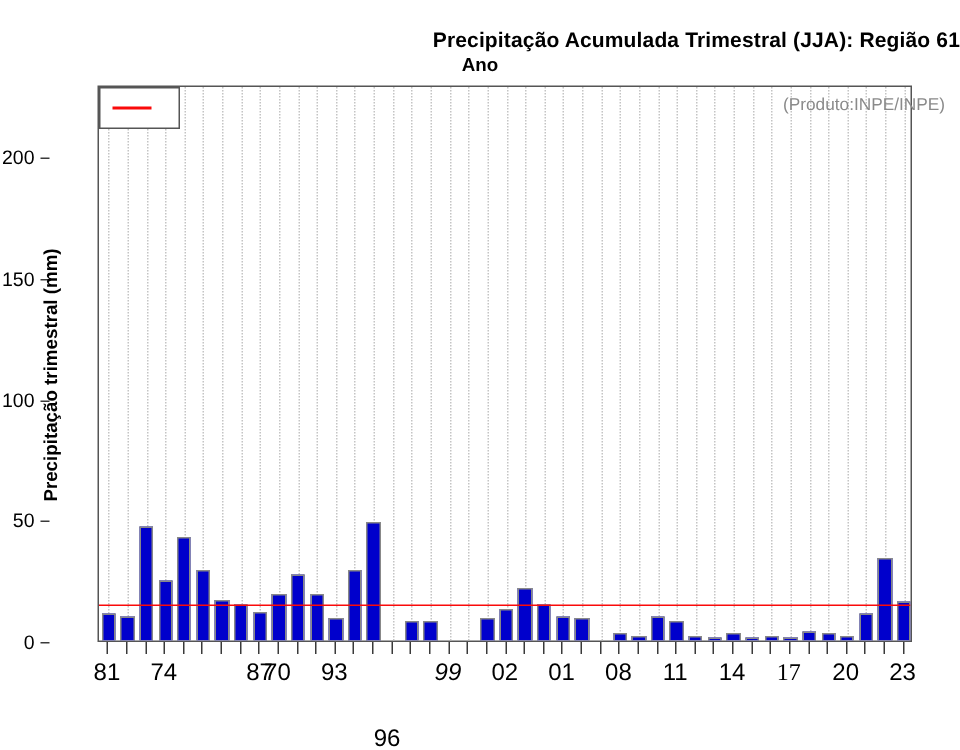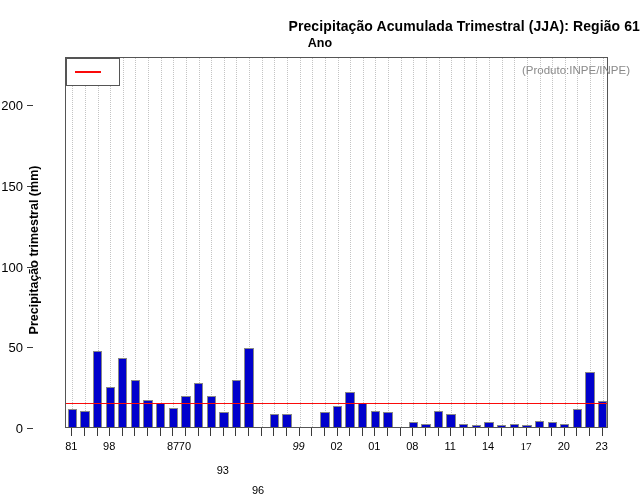--- a/index.html
+++ b/index.html
@@ -83,21 +83,21 @@
   
   #x-axis{position:absolute;left:0;top:428px;width:640px;height:72px;}
   .xtick-mark{
     position:absolute;top:0;width:0;height:8px;
     border-left:1.4px solid #3a3a3a;
   }
   .xtick-label{
     position:absolute;
     top:12px;
     transform:translateX(-50%);
-    font-size:11px;color:#000;
+    font-size:16px;color:#000;
     white-space:nowrap;
   }
   #x-axis-title{
     position:absolute;top:36px;left:0;width:640px;
     text-align:center;
     font-size:12.5px;font-weight:bold;color:#000;
   }
 
   
   #legend-box{
@@ -243,33 +243,33 @@
     <div class="ytick-label" style="top: 105.39px;">200</div>
   </div>
 <div id="y-axis-title">Precipitação trimestral (mm)</div>
 
 <div id="x-axis">
     <div class="xtick-mark" style="left: 71.31px;"></div>
     <div class="xtick-label" style="left: 71.31px;">81</div>
     <div class="xtick-mark" style="left: 83.94px;"></div>
     <div class="xtick-mark" style="left: 96.57px;"></div>
     <div class="xtick-mark" style="left: 109.2px;"></div>
-    <div class="xtick-label" style="left: 109.2px;">98</div>
+    <div class="xtick-label" style="left: 109.2px;">74</div>
     <div class="xtick-mark" style="left: 121.83px;"></div>
     <div class="xtick-mark" style="left: 134.45px;"></div>
     <div class="xtick-mark" style="left: 147.08px;"></div>
     <div class="xtick-label" style="left: 147.08px; margin-left: 26px;">87</div>
     <div class="xtick-mark" style="left: 159.71px;"></div>
     <div class="xtick-mark" style="left: 172.34px;"></div>
     <div class="xtick-mark" style="left: 184.97px;"></div>
     <div class="xtick-label" style="left: 184.97px;">70</div>
     <div class="xtick-mark" style="left: 197.59px;"></div>
     <div class="xtick-mark" style="left: 210.22px;"></div>
     <div class="xtick-mark" style="left: 222.85px;"></div>
-    <div class="xtick-label" style="left: 222.85px; margin-top: 24px;">93</div>
+    <div class="xtick-label" style="left: 222.85px;">93</div>
     <div class="xtick-mark" style="left: 235.48px;"></div>
     <div class="xtick-mark" style="left: 248.1px;"></div>
     <div class="xtick-mark" style="left: 260.73px;"></div>
     <div class="xtick-label" style="left: 258px; margin-top: 44px;">96</div>
     <div class="xtick-mark" style="left: 273.36px;"></div>
     <div class="xtick-mark" style="left: 285.99px;"></div>
     <div class="xtick-mark" style="left: 298.62px;"></div>
     <div class="xtick-label" style="left: 298.62px; font-style: italic;">99</div>
     <div class="xtick-mark" style="left: 311.24px;"></div>
     <div class="xtick-mark" style="left: 323.87px;"></div>

